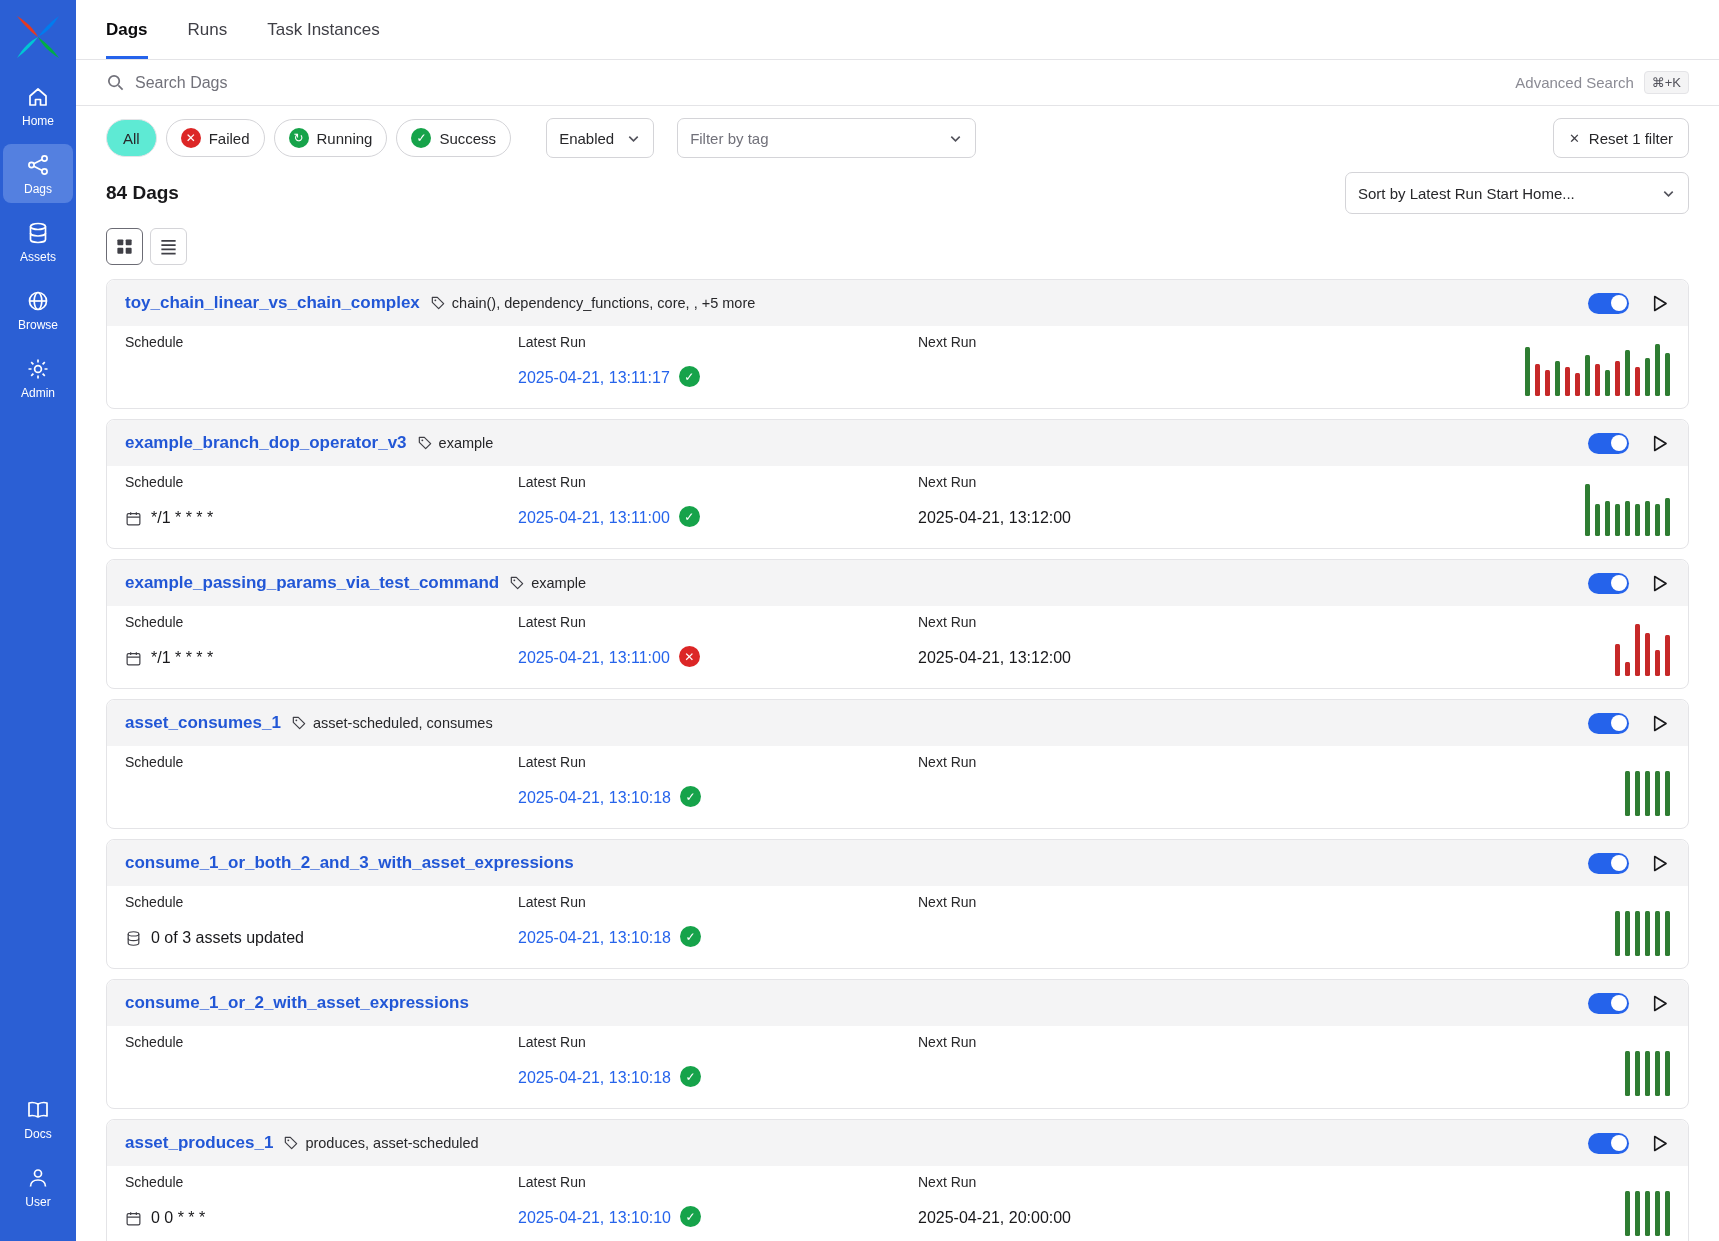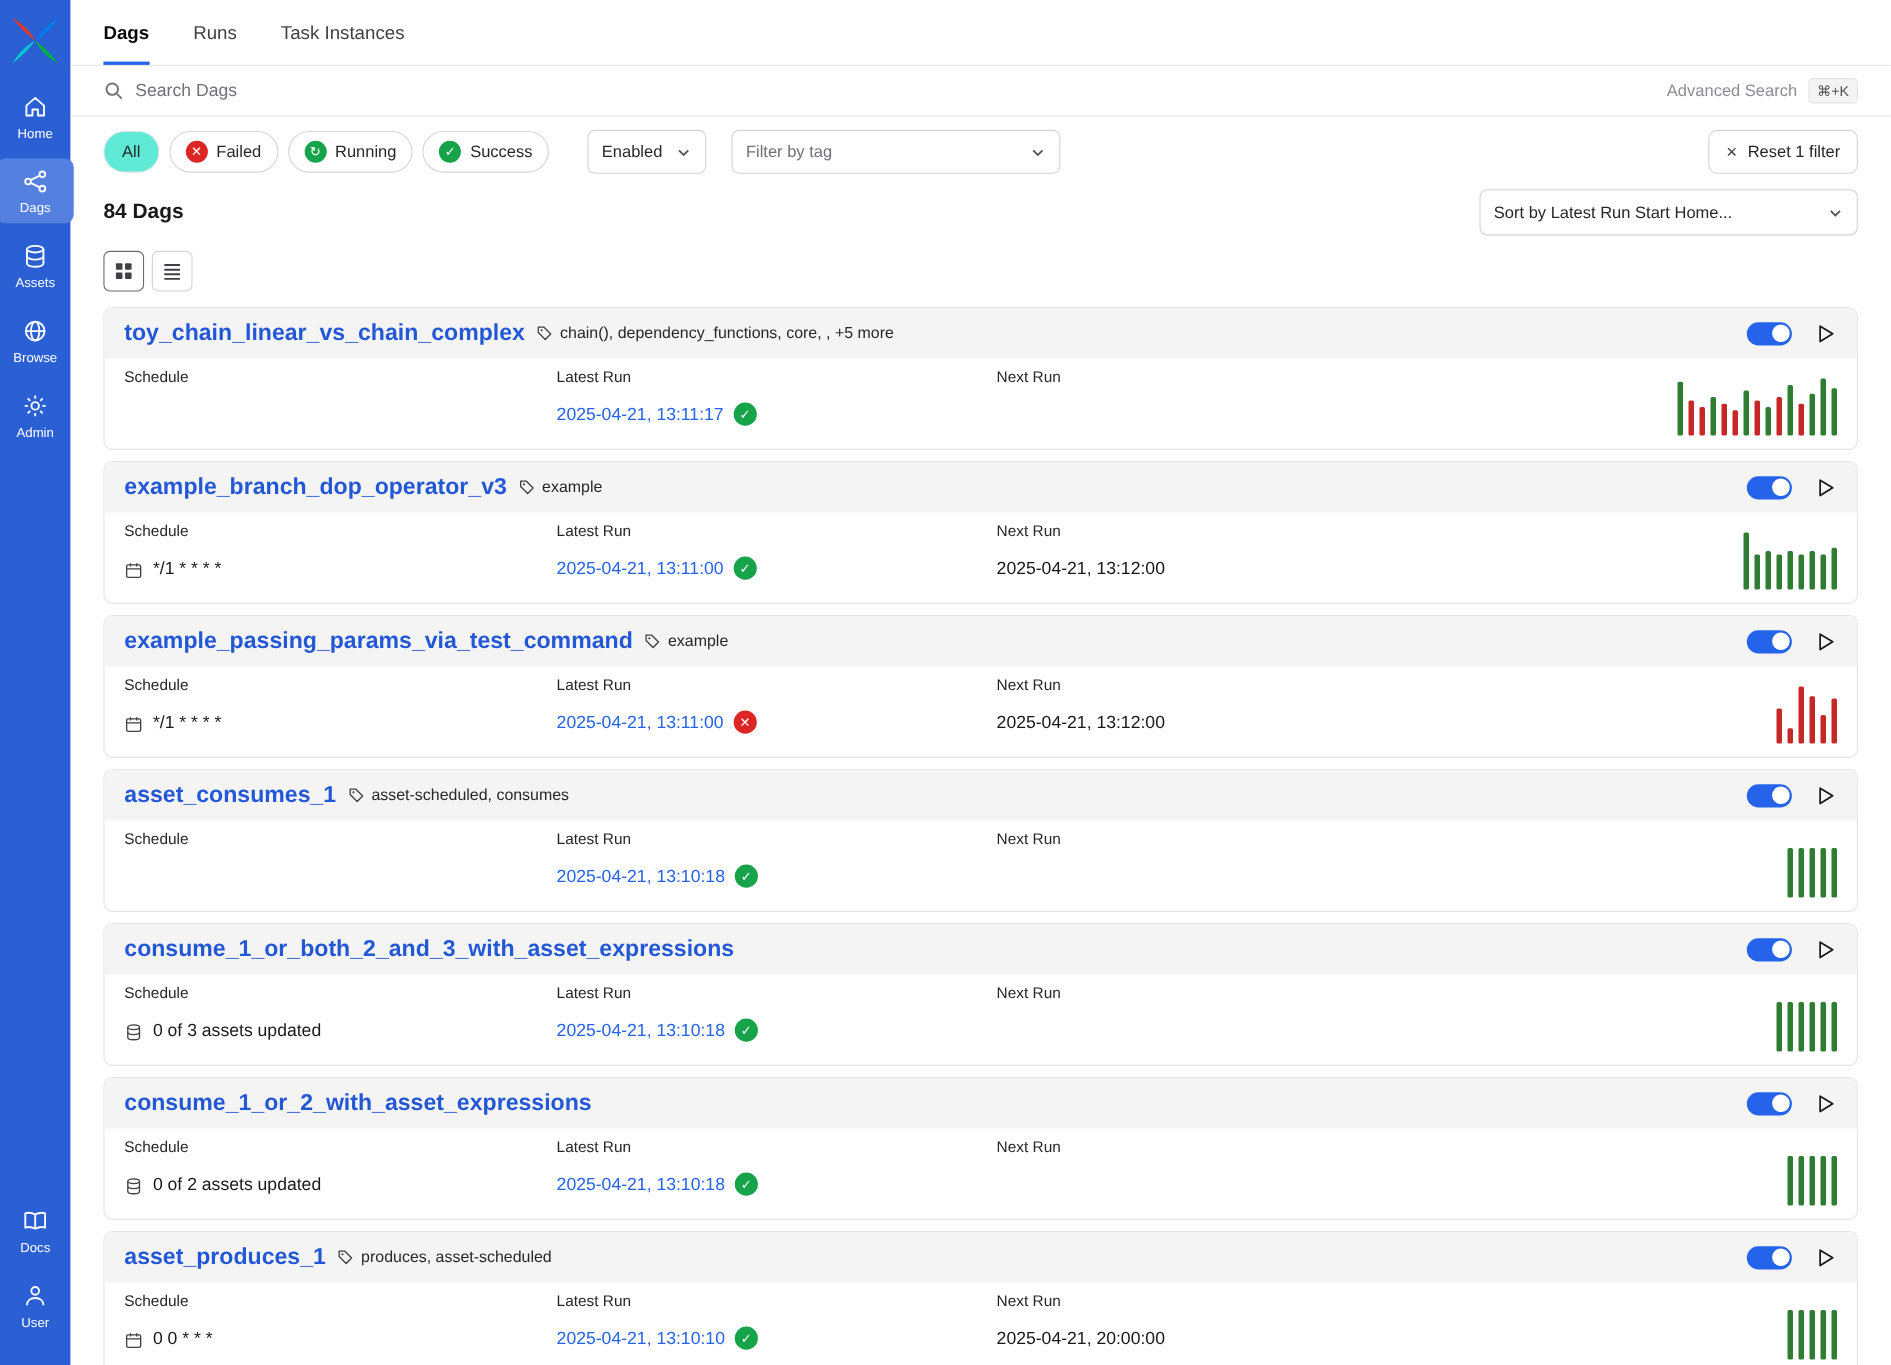--- a/index.html
+++ b/index.html
@@ -1,21 +1,21 @@
 <!DOCTYPE html>
 <html><head>
 <meta charset="utf-8">
 <style>
   * { margin:0; padding:0; box-sizing:border-box; }
   html,body { width:1719px; height:1241px; overflow:hidden; background:#fff;
     font-family:"Liberation Sans", sans-serif; color:#18181b; }
   .app { display:flex; width:100%; height:100%; }
 
   
-  .sidebar { width:64px; background:#2b5fd4; display:flex; flex-direction:column;
+  .sidebar { width:76px; background:#2b5fd4; display:flex; flex-direction:column;
     align-items:center; padding:10px 0 16px; flex-shrink:0; }
   .logo { width:46px; height:46px; margin:4px 0 16px; cursor:pointer; }
   .nav-item { width:70px; padding:9px 0 7px; display:flex; flex-direction:column;
     align-items:center; gap:5px; color:#fff; border-radius:8px; margin-bottom:9px; cursor:pointer; }
   .nav-item.active { background:#5480e0; }
   .nav-label { font-size:12px; }
   .nav-spacer { flex:1; }
 
   
   .main { flex:1; display:flex; flex-direction:column; overflow:hidden; }
@@ -59,21 +59,21 @@
   .viewtoggles { display:flex; gap:7px; padding:14px 30px 0; flex-shrink:0; }
   .vbtn { width:37px; height:37px; border:1px solid #d4d4d8; border-radius:6px; background:#fff;
     display:flex; align-items:center; justify-content:center; cursor:pointer; }
   .vbtn.active { border-color:#6b6b74; }
 
   
   .cards { display:flex; flex-direction:column; gap:10px; padding:14px 30px 0; overflow:hidden; }
   .card { border:1px solid #e4e4e7; border-radius:8px; background:#fff; flex-shrink:0; }
   .card-header { background:#f4f4f5; height:46px; display:flex; align-items:center;
     padding:0 18px; gap:10px; border-radius:8px 8px 0 0; }
-  .dag-name { color:#2257d6; font-weight:bold; font-size:21px; text-decoration:none; cursor:pointer; white-space:nowrap; }
+  .dag-name { color:#2257d6; font-weight:bold; font-size:17px; text-decoration:none; cursor:pointer; white-space:nowrap; }
   .tags { display:flex; align-items:center; gap:6px; font-size:14.5px; color:#27272a; }
   .header-right { margin-left:auto; display:flex; align-items:center; gap:20px; }
   .toggle { width:41px; height:21px; border-radius:11px; background:#2563eb; position:relative; cursor:pointer; flex-shrink:0; }
   .toggle::after { content:""; position:absolute; right:2.5px; top:2.5px; width:16px; height:16px;
     background:#fff; border-radius:50%; }
   .play { cursor:pointer; }
 
   .card-body { display:grid; grid-template-columns:393px 400px 1fr 185px; padding:8px 18px 10px;
     height:82px; align-items:start; }
   .field-label { font-size:14px; color:#27272a; }
@@ -544,31 +544,20 @@
       <span class="header-right">
         <span class="toggle"></span>
         <svg class="play" width="21" height="21" viewBox="0 0 24 24">
           <path d="M6.5 4 L19.5 12 L6.5 20 Z" fill="none" stroke="#18181b" stroke-width="1.8" stroke-linejoin="round"></path>
         </svg>
       </span>
     </div>
     <div class="card-body">
       <div>
         <div class="field-label">Schedule</div>
-        <div class="field-value">
-
-          <svg width="17" height="17" viewBox="0 0 24 24">
-            <g fill="none" stroke="#3f3f46" stroke-width="1.7">
-              <ellipse cx="12" cy="5.5" rx="7.5" ry="3"></ellipse>
-              <path d="M4.5 5.5 V18.5 C4.5 20.2 7.9 21.5 12 21.5 C16.1 21.5 19.5 20.2 19.5 18.5 V5.5"></path>
-              <path d="M4.5 12 C4.5 13.7 7.9 15 12 15 C16.1 15 19.5 13.7 19.5 12"></path>
-            </g>
-          </svg>
-          <span>0 of 2 assets updated</span>
-        </div>
       </div>
       <div>
         <div class="field-label">Latest Run</div>
         <div class="field-value">
           <a class="runlink">2025-04-21, 13:10:18</a>
           <span class="badge success">✓</span>
         </div>
       </div>
       <div>
         <div class="field-label">Next Run</div>

